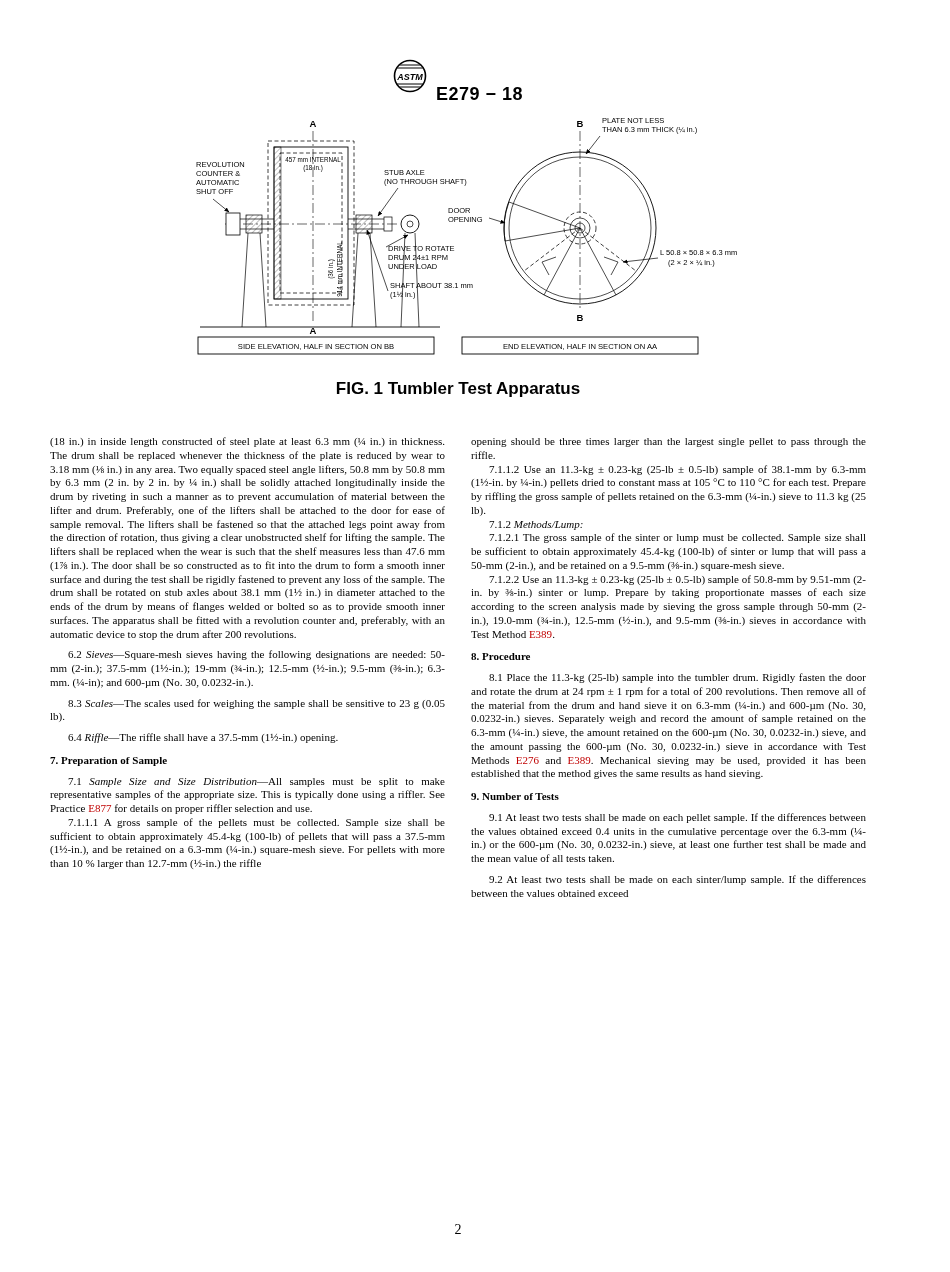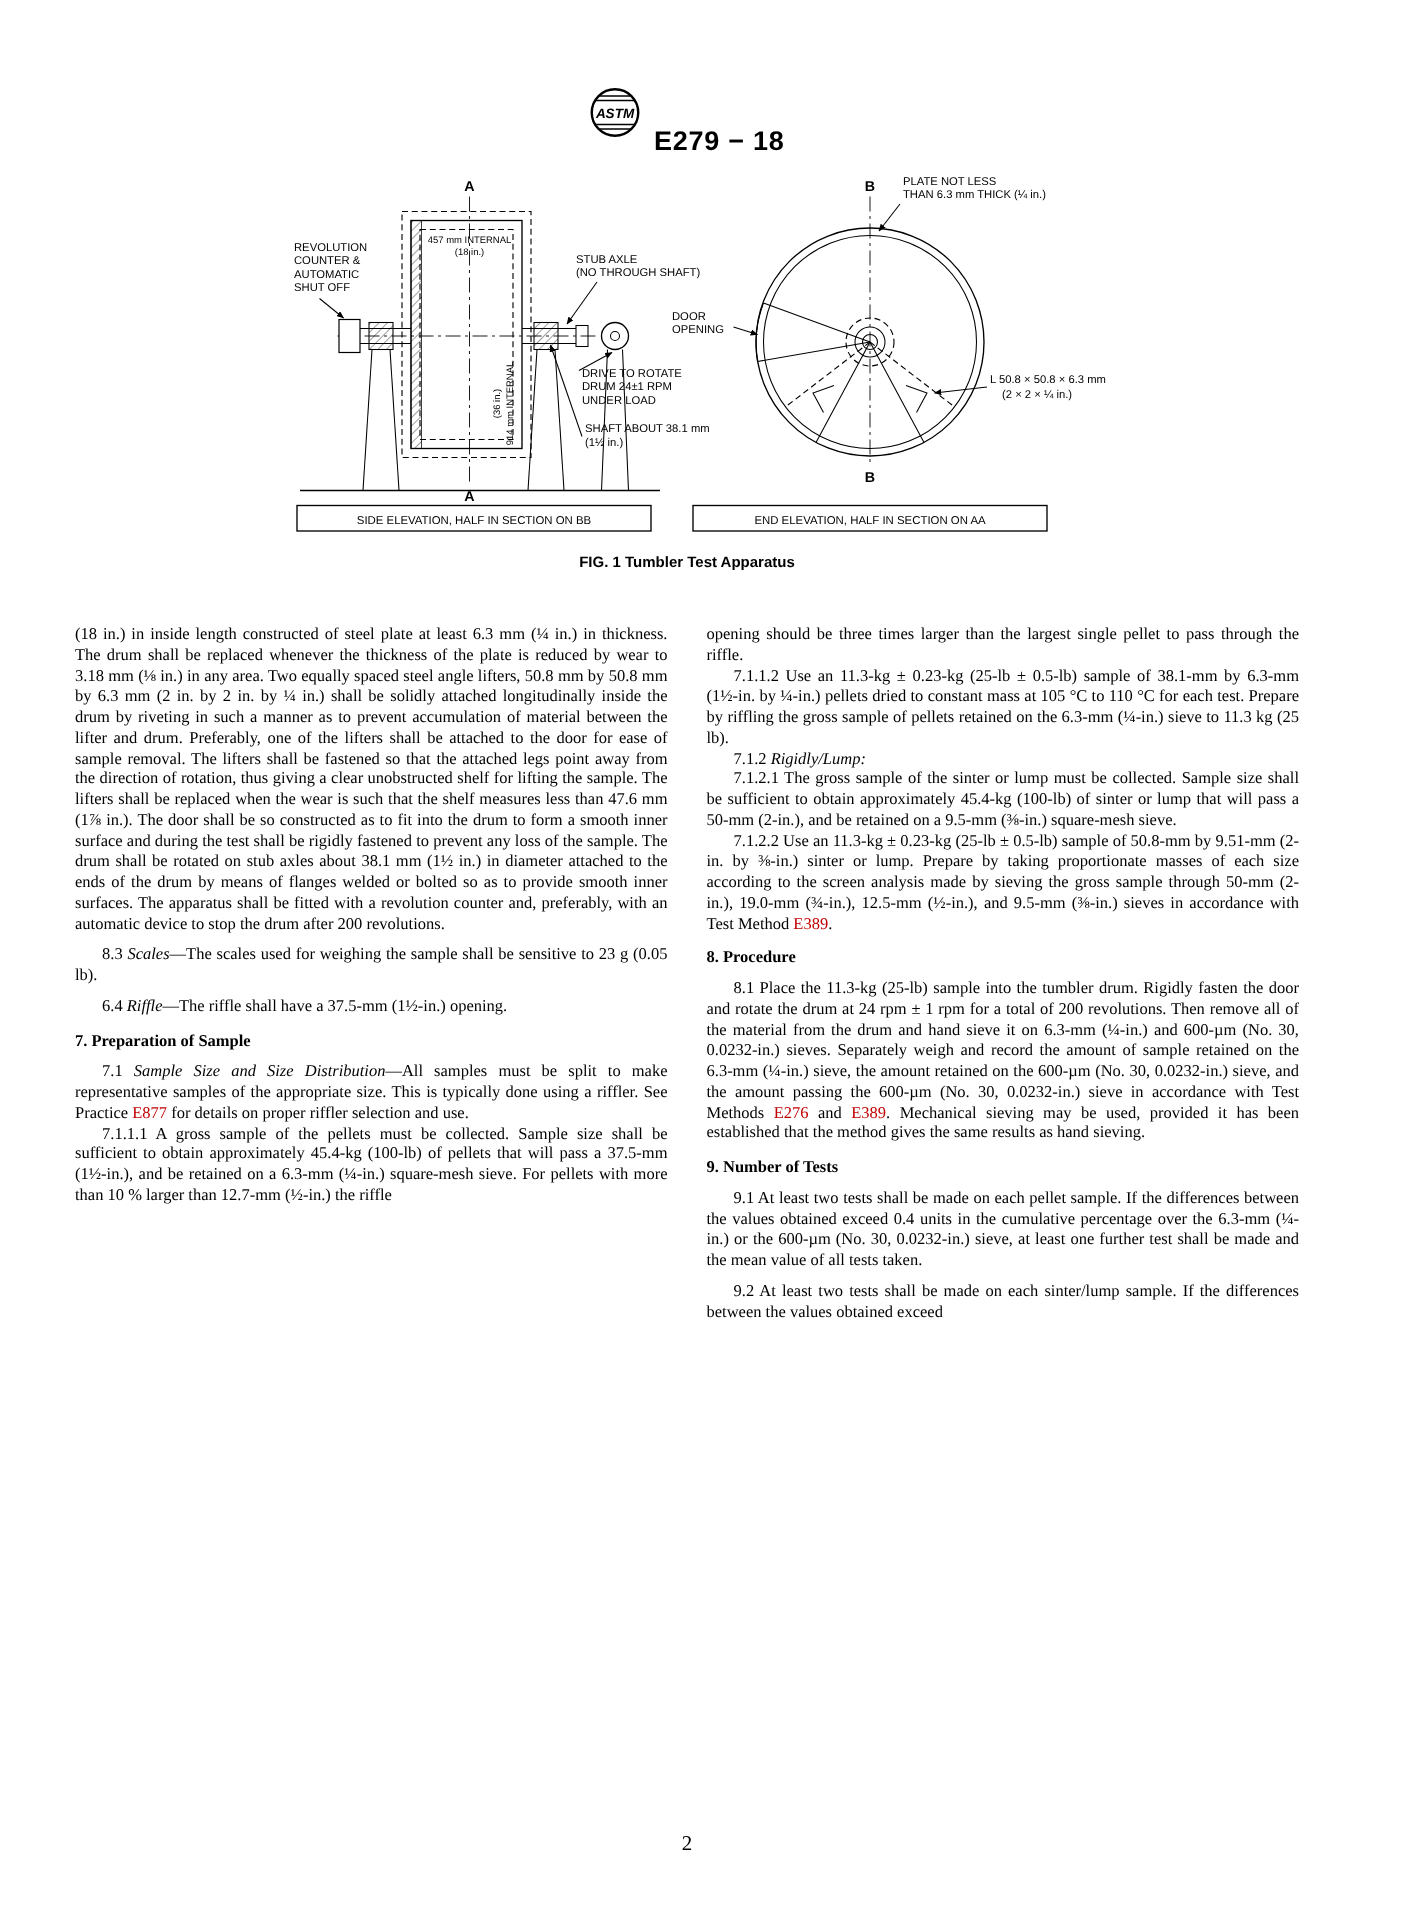--- a/index.html
+++ b/index.html
@@ -5,21 +5,21 @@
   * { margin:0; padding:0; box-sizing:border-box; }
   html,body { background:#fff; }
   body { width:950px; height:1272px; font-family:"Liberation Serif",serif; color:#000; position:relative; overflow:hidden; }
   .page { width:916px; height:1272px; position:relative; }
 
   .page-header { display:flex; justify-content:center; align-items:center; gap:9px; padding-top:50px; }
   .designation { font-family:"Liberation Sans",sans-serif; font-weight:bold; font-size:18px; letter-spacing:.5px;margin-top:34px; }
   .logo-word { font-family:"Liberation Sans",sans-serif; font-weight:bold; font-style:italic; font-size:9px; text-anchor:middle; }
 
   .fig-wrap { margin-top:6px; }
-  .fig-caption { text-align:center; font-family:"Liberation Sans",sans-serif; font-weight:bold; font-size:10px; margin-top:2px; }
+  .fig-caption { text-align:center; font-family:"Liberation Sans",sans-serif; font-weight:bold; font-size:17px; margin-top:12px; }
 
   
   .solid { fill:none; stroke:#000; stroke-width:.9; }
   .thin  { fill:none; stroke:#000; stroke-width:.7; }
   .dash  { fill:none; stroke:#000; stroke-width:.75; stroke-dasharray:4 2.5; }
   .cl    { fill:none; stroke:#000; stroke-width:.6; stroke-dasharray:10 3 2 3; }
   .ldr   { fill:none; stroke:#000; stroke-width:.7; marker-end:url(#arr); }
   .lbl   { font-family:"Liberation Sans",sans-serif; font-size:7.5px; fill:#000; }
   .sm    { font-size:6.3px; }
   .lm    { text-anchor:middle; }
@@ -189,30 +189,31 @@
         <rect x="462" y="226" width="236" height="17" class="solid"></rect>
         <text x="580" y="238" class="bxlbl">END ELEVATION, HALF IN SECTION ON AA</text>
       </g>
     </svg>
     <div class="fig-caption">FIG. 1  Tumbler Test Apparatus</div>
   </div>
 
   <div class="columns">
     <div class="col" id="col-left">
         <p class="para noind"><span>(18 in.) in inside length constructed of steel plate at least 6.3 mm (¼ in.) in thickness. The drum shall be replaced whenever the thickness of the plate is reduced by wear to 3.18 mm (⅛ in.) in any area. Two equally spaced steel angle lifters, 50.8 mm by 50.8 mm by 6.3 mm (2 in. by 2 in. by ¼ in.) shall be solidly attached longitudinally inside the drum by riveting in such a manner as to prevent accumulation of material between the lifter and drum. Preferably, one of the lifters shall be attached to the door for ease of sample removal. The lifters shall be fastened so that the attached legs point away from the direction of rotation, thus giving a clear unobstructed shelf for lifting the sample. The lifters shall be replaced when the wear is such that the shelf measures less than 47.6 mm (1⅞ in.). The door shall be so constructed as to fit into the drum to form a smooth inner surface and during the test shall be rigidly fastened to prevent any loss of the sample. The drum shall be rotated on stub axles about 38.1 mm (1½ in.) in diameter attached to the ends of the drum by means of flanges welded or bolted so as to provide smooth inner surfaces. The apparatus shall be fitted with a revolution counter and, preferably, with an automatic device to stop the drum after 200 revolutions.</span></p>
+        <p class="para gap"><span>6.2 </span><span class="it">Sieves</span><span>—Square-mesh sieves having the following designations are needed: 50-mm (2-in.); 37.5-mm (1½-in.); 19-mm (¾-in.); 12.5-mm (½-in.); 9.5-mm (⅜-in.); 6.3-mm. (¼-in); and 600-µm (No. 30, 0.0232-in.).</span></p>
         <p class="para gap"><span>8.3 </span><span class="it">Scales</span><span>—The scales used for weighing the sample shall be sensitive to 23 g (0.05 lb).</span></p>
         <p class="para gap"><span>6.4 </span><span class="it">Riffle</span><span>—The riffle shall have a 37.5-mm (1½-in.) opening.</span></p>
         <div class="sec-h"><span>7. Preparation of Sample</span></div>
         <p class="para"><span>7.1 </span><span class="it">Sample Size and Size Distribution</span><span>—All samples must be split to make representative samples of the appropriate size. This is typically done using a riffler. See Practice </span><span class="link">E877</span><span> for details on proper riffler selection and use.</span></p>
         <p class="para"><span>7.1.1.1 A gross sample of the pellets must be collected. Sample size shall be sufficient to obtain approximately 45.4-kg (100-lb) of pellets that will pass a 37.5-mm (1½-in.), and be retained on a 6.3-mm (¼-in.) square-mesh sieve. For pellets with more than 10 % larger than 12.7-mm (½-in.) the riffle</span></p>
       </div>
     <div class="col" id="col-right">
         <p class="para noind"><span>opening should be three times larger than the largest single pellet to pass through the riffle.</span></p>
         <p class="para"><span>7.1.1.2 Use an 11.3-kg ± 0.23-kg (25-lb ± 0.5-lb) sample of 38.1-mm by 6.3-mm (1½-in. by ¼-in.) pellets dried to constant mass at 105 °C to 110 °C for each test. Prepare by riffling the gross sample of pellets retained on the 6.3-mm (¼-in.) sieve to 11.3 kg (25 lb).</span></p>
-        <p class="para"><span>7.1.2 </span><span class="it">Rigidly/Lump:</span></p>
+        <p class="para"><span>7.1.2 </span><span class="it">Methods/Lump:</span></p>
         <p class="para"><span>7.1.2.1 The gross sample of the sinter or lump must be collected. Sample size shall be sufficient to obtain approximately 45.4-kg (100-lb) of sinter or lump that will pass a 50-mm (2-in.), and be retained on a 9.5-mm (⅜-in.) square-mesh sieve.</span></p>
         <p class="para"><span>7.1.2.2 Use an 11.3-kg ± 0.23-kg (25-lb ± 0.5-lb) sample of 50.8-mm by 9.51-mm (2-in. by ⅜-in.) sinter or lump. Prepare by taking proportionate masses of each size according to the screen analysis made by sieving the gross sample through 50-mm (2-in.), 19.0-mm (¾-in.), 12.5-mm (½-in.), and 9.5-mm (⅜-in.) sieves in accordance with Test Method </span><span class="link">E389</span><span>.</span></p>
         <div class="sec-h"><span>8. Procedure</span></div>
         <p class="para"><span>8.1 Place the 11.3-kg (25-lb) sample into the tumbler drum. Rigidly fasten the door and rotate the drum at 24 rpm ± 1 rpm for a total of 200 revolutions. Then remove all of the material from the drum and hand sieve it on 6.3-mm (¼-in.) and 600-µm (No. 30, 0.0232-in.) sieves. Separately weigh and record the amount of sample retained on the 6.3-mm (¼-in.) sieve, the amount retained on the 600-µm (No. 30, 0.0232-in.) sieve, and the amount passing the 600-µm (No. 30, 0.0232-in.) sieve in accordance with Test Methods </span><span class="link">E276</span><span> and </span><span class="link">E389</span><span>. Mechanical sieving may be used, provided it has been established that the method gives the same results as hand sieving.</span></p>
         <div class="sec-h"><span>9. Number of Tests</span></div>
         <p class="para"><span>9.1 At least two tests shall be made on each pellet sample. If the differences between the values obtained exceed 0.4 units in the cumulative percentage over the 6.3-mm (¼-in.) or the 600-µm (No. 30, 0.0232-in.) sieve, at least one further test shall be made and the mean value of all tests taken.</span></p>
         <p class="para gap"><span>9.2 At least two tests shall be made on each sinter/lump sample. If the differences between the values obtained exceed</span></p>
       </div>
   </div>
 

